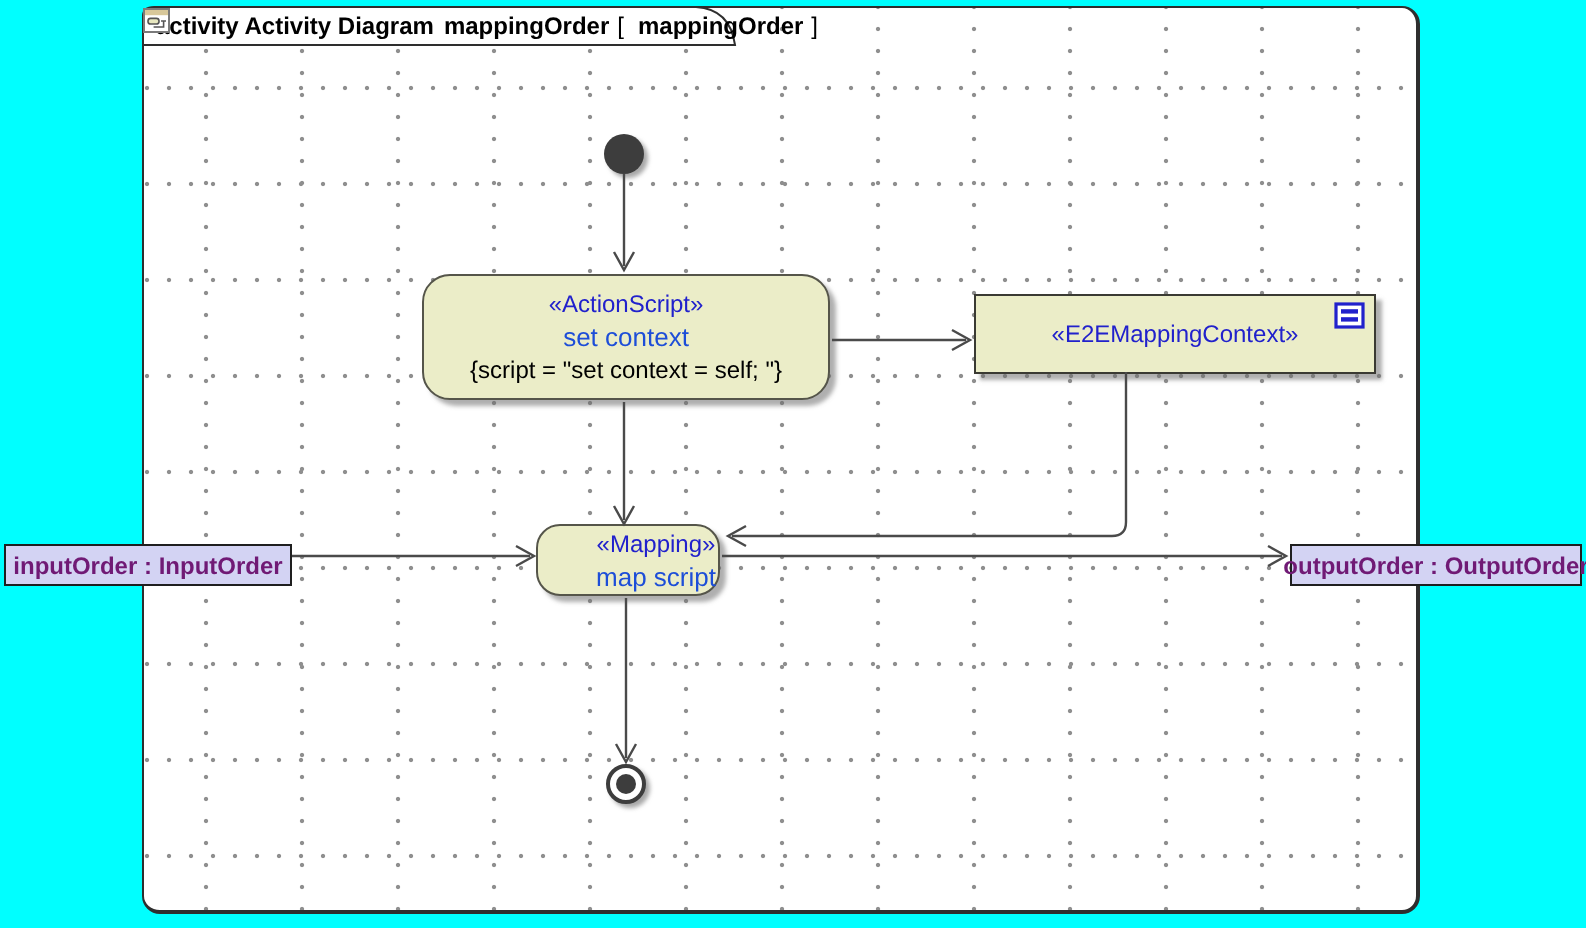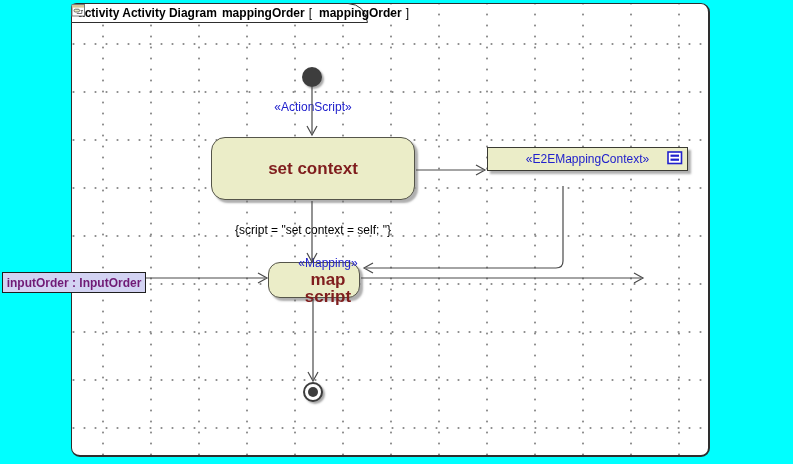--- a/index.html
+++ b/index.html
@@ -33,37 +33,37 @@
     position:relative;z-index:2;display:flex;align-items:center;
     height:19px;padding-left:7px;font-size:12px;color:#000;white-space:nowrap;
   }
   .tab .kw{font-weight:bold;margin-right:5px;}
   .tab .nm{margin-right:4px;font-weight:bold;}
   .tab .br{margin-right:3px;}
   .tab .icon{margin:0 3px 0 1px;display:inline-flex;}
 
   
   .stereotype{font-size:12px;color:#2121CC;line-height:16px;}
-  .node-name{font-size:17px;font-weight:bold;color:#7f1d1d;line-height:17px;}
+  .node-name{font-size:13px;font-weight:normal;color:#1d4ed8;line-height:17px;}
   .node-script{font-size:12px;color:#000;line-height:16px;}
 
   
   .action-node{
     position:absolute;box-sizing:border-box;
     background:#EBEDC8;border:1px solid #55554a;border-radius:14px;
     box-shadow:3px 3px 2px rgba(110,110,110,0.55);
     display:flex;flex-direction:column;align-items:center;justify-content:center;
     text-align:center;
   }
-  #action-set-context{left:211px;top:137px;width:204px;height:63px;gap:45px;}
+  #action-set-context{left:211px;top:137px;width:204px;height:63px;}
   #node-map-order{left:268px;top:262px;width:92px;height:36px;border-radius:12px;padding-left:28px;}
 
   
   #context-box{
-    position:absolute;left:487px;top:147px;width:201px;height:24px;box-sizing:border-box;
+    position:absolute;left:487px;top:147px;width:201px;height:40px;box-sizing:border-box;
     background:#EBEDC8;border:1px solid #3a3a33;
     box-shadow:3px 3px 2px rgba(110,110,110,0.55);
     display:flex;flex-direction:column;align-items:center;justify-content:center;
     text-align:center;
   }
   #context-box .corner-icon{position:absolute;right:4px;top:3px;}
 
   
   .param-label{
     position:absolute;box-sizing:border-box;height:21px;
@@ -169,18 +169,19 @@
     </span>
     <div class="stereotype">«E2EMappingContext»</div>
   </div>
 
   <div id="node-map-order" class="action-node">
     <div class="stereotype">«Mapping»</div>
     <div class="node-name">map script</div>
   </div>
 
   <div id="input-param" class="param-label">inputOrder : InputOrder</div>
+  <div id="output-param" class="param-label">outputOrder : OutputOrder</div>
 
   <div id="final-node">
     <div class="dot"></div>
   </div>
 
 </div>
 
 </body></html>

